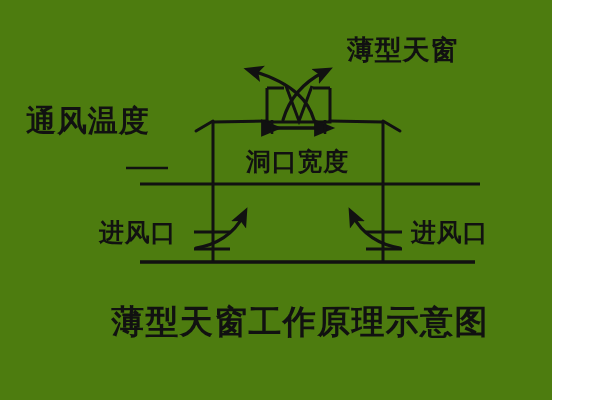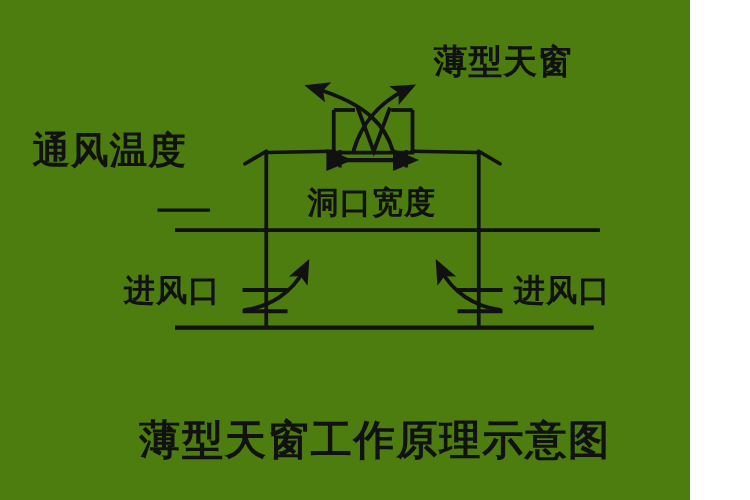--- a/index.html
+++ b/index.html
@@ -61,21 +61,21 @@
     font-size: 25px;
   }
   #label-inlet-right {
     left: 411px;
     top: 219px;
     font-size: 25px;
   }
   #figure-caption {
     position: absolute;
     left: 0;
-    top: 330px;
+    top: 300px;
     width: 600px;
     text-align: center;
     color: #111111;
     font-family: "DejaVu Sans", "Liberation Sans", sans-serif;
     font-weight: 700;
     font-size: 33px;
     letter-spacing: 0.04em;
   }
 </style>
 </head>

